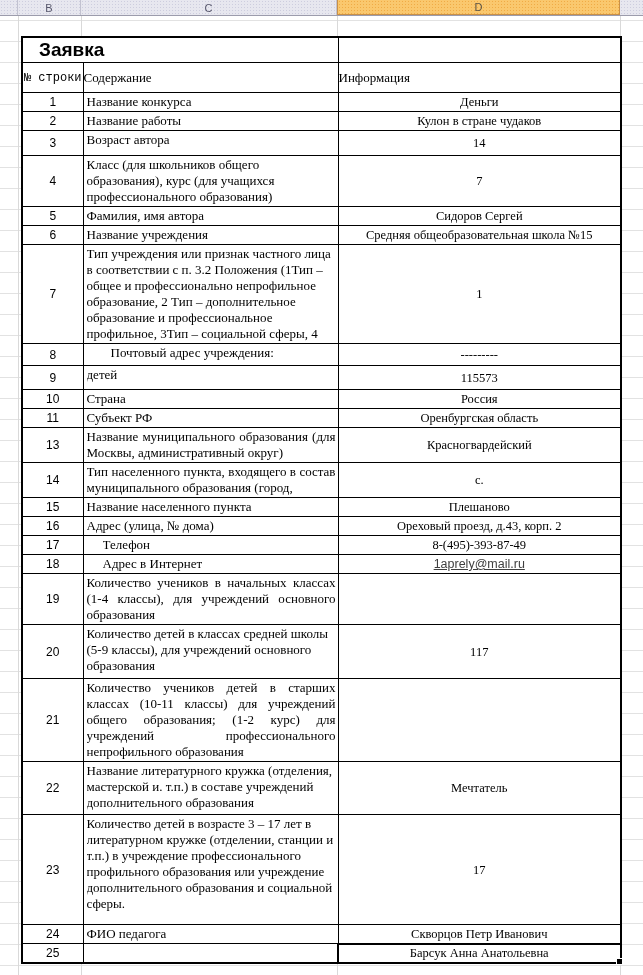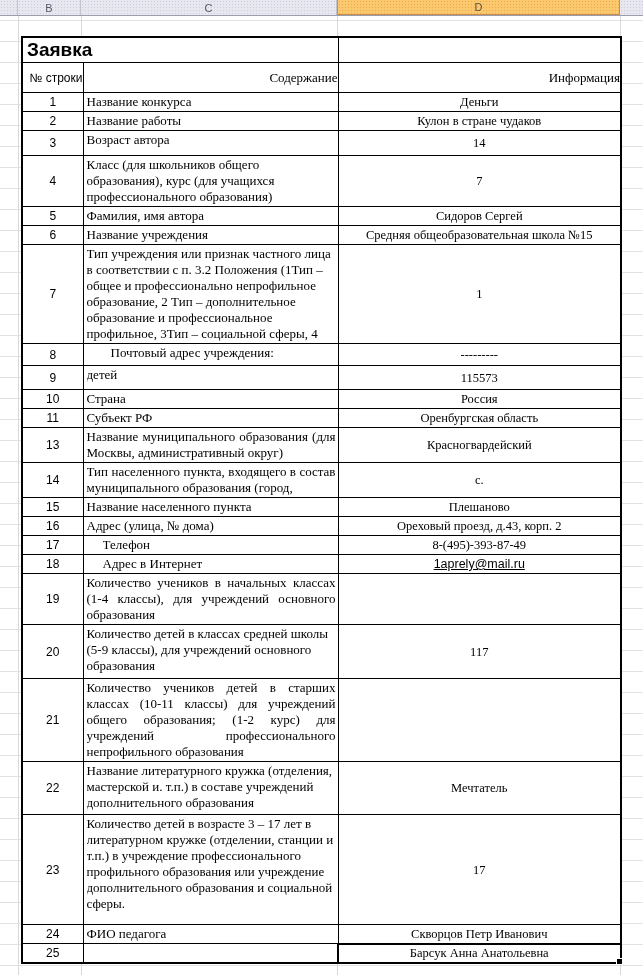--- a/index.html
+++ b/index.html
@@ -56,51 +56,51 @@
     width: 599px;
     border-collapse: collapse;
     table-layout: fixed;
     background: #ffffff;
     border: 2px solid #000;
   }
   table.form td { border: 1px solid #000; background: #fff; }
   td.cell-title {
     font-family: "Liberation Sans", sans-serif;
     font-weight: bold; font-size: 19px; color: #000;
-    padding: 1px 4px; height: 24px; vertical-align: middle;
+    padding: 1px 16px; height: 24px; vertical-align: middle;
   }
   td.cell-title-d { height: 24px; }
   td.hdr-num {
-    font-family: Liberation Sans, sans-serif;
-    font-size: 12px; text-align: right; vertical-align: middle;
+    font-family: Liberation Mono, monospace;
+    font-size: 12px; text-align: center; vertical-align: middle;
     height: 30px; line-height: 14px;
   }
   td.hdr-text {
-    font-size: 13px; text-align: right; vertical-align: middle; height: 30px;
+    font-size: 13px; text-align: left; vertical-align: middle; height: 30px;
   }
   td.cell-num {
     font-family: "Liberation Sans", sans-serif;
     font-size: 12px; text-align: center; vertical-align: middle;
   }
   td.cell-label {
     font-size: 13px; line-height: 16px;
     vertical-align: top; padding: 1px 2px 1px 3px;
   }
   td.cell-label .label-inner { overflow: hidden; }
   td.cell-label.justify { text-align: justify; }
   td.cell-label.indent1 { padding-left: 19px; }
   td.cell-label.indent2 { padding-left: 27px; }
   td.cell-value {
     font-size: 12.5px; line-height: 16px;
     text-align: center; vertical-align: middle; padding: 0 2px;
   }
   a.email-link {
     font-family: "Liberation Sans", sans-serif;
     font-size: 12.5px;
-    color: #000000; text-decoration: underline;
+    color: #404040; text-decoration: underline;
   }
   td.selected-cell {
     position: relative;
     outline: 2px solid #000;
     outline-offset: -1px;
     box-shadow: inset 0 0 0 2px #fff;
   }
   td.selected-cell::after {
     content: "";
     position: absolute; right: -3px; bottom: -3px;

